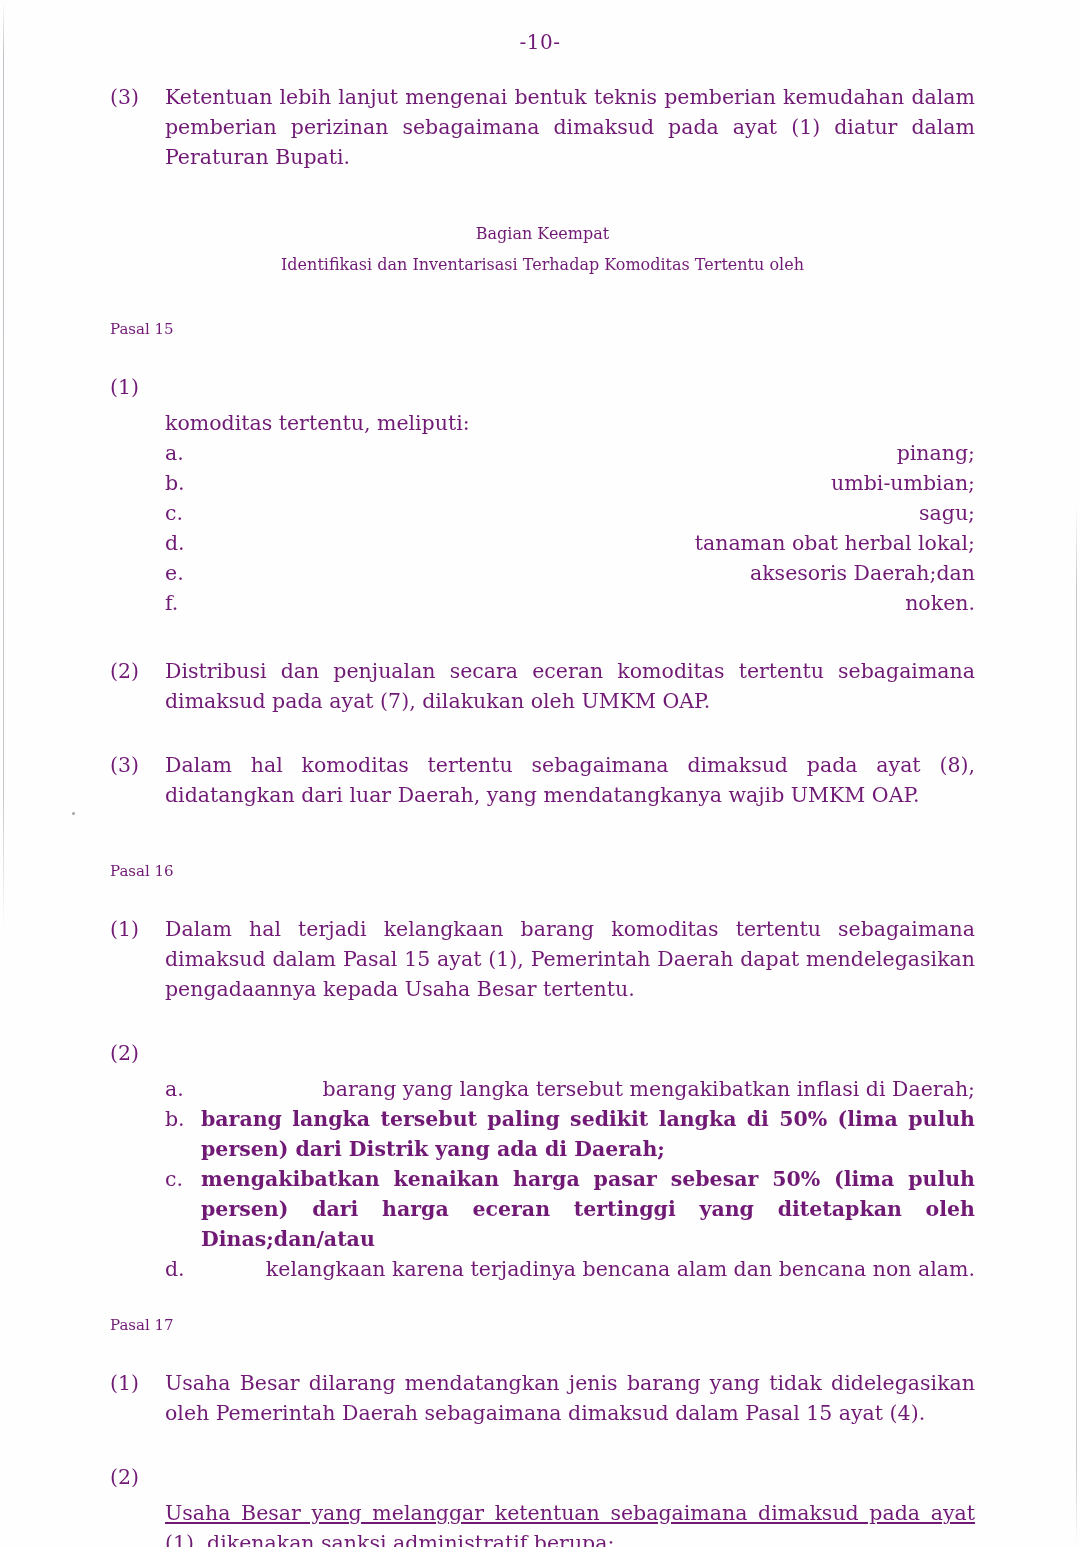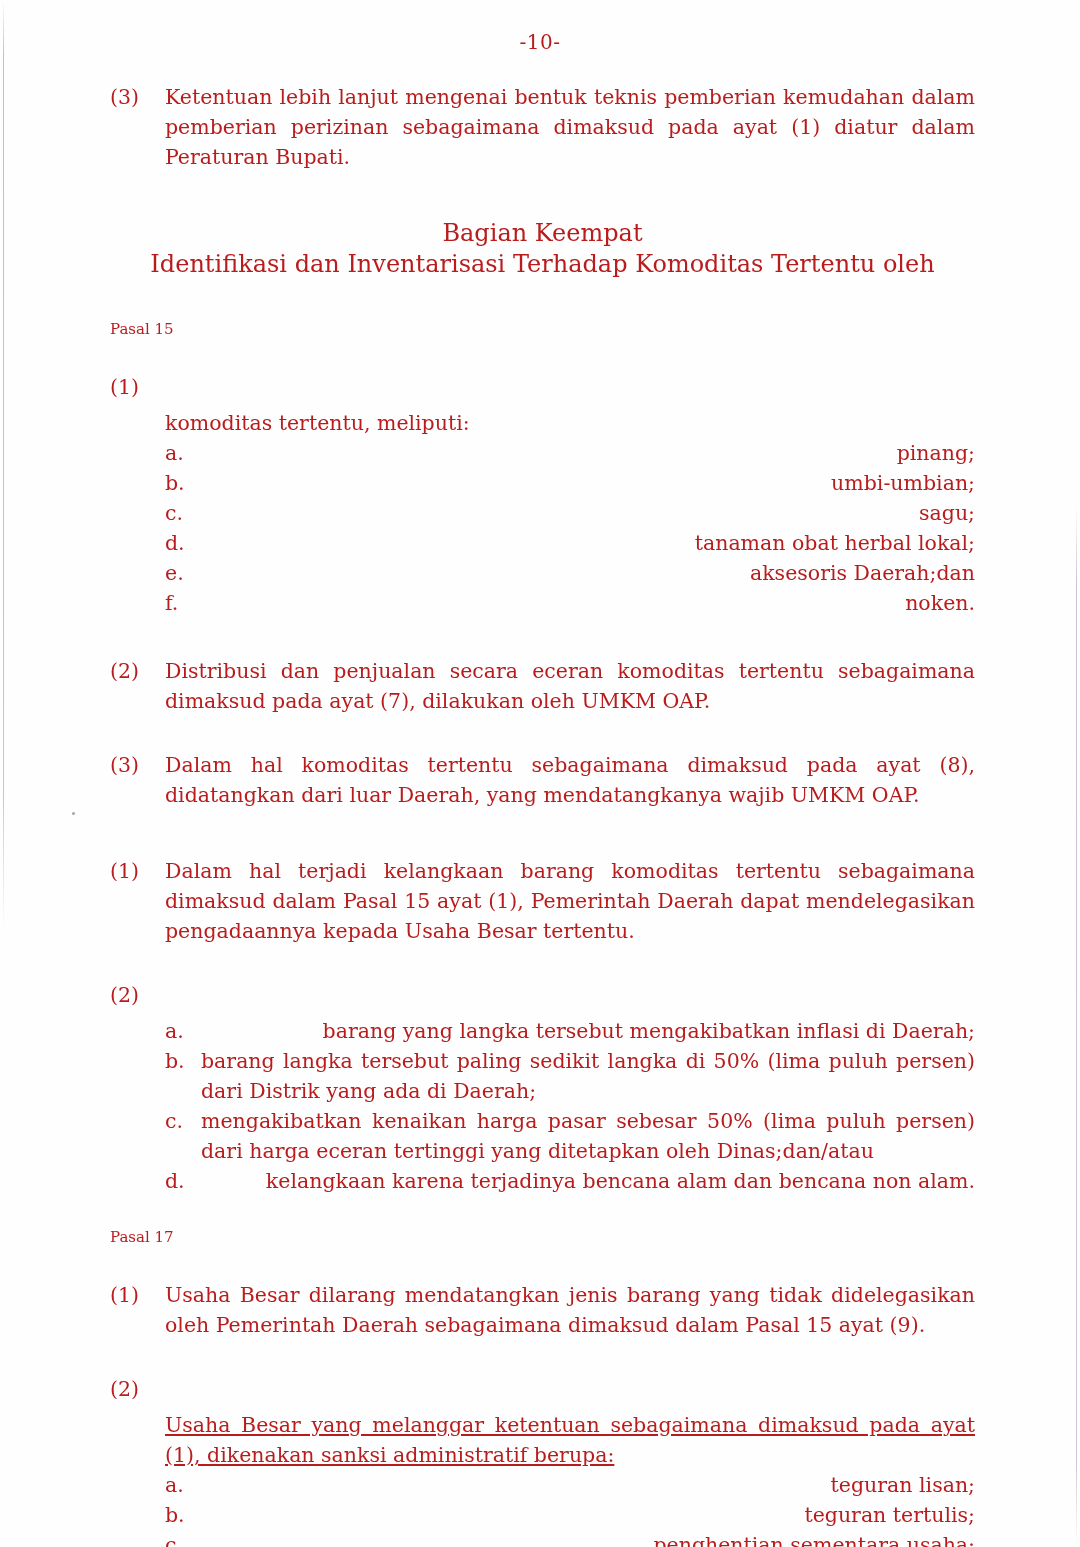--- a/index.html
+++ b/index.html
@@ -7,21 +7,21 @@
     padding: 0;
     background: #ffffff;
   }
   .page {
     position: relative;
     width: 1080px;
     height: 1547px;
     background: #fefefe;
     overflow: hidden;
     font-family: "DejaVu Serif", "Liberation Serif", serif;
-    color: #b91c1c;
+    color: #701a75;
     box-sizing: border-box;
   }
   
   .scan-edge-left {
     position: absolute;
     left: 3px;
     top: 0;
     width: 1px;
     height: 930px;
     background: linear-gradient(to bottom, rgba(150,150,160,0) 0%, rgba(140,142,155,0.55) 6%, rgba(140,142,155,0.5) 85%, rgba(150,150,160,0) 100%);
@@ -101,28 +101,29 @@
     width: 36px;
     flex: 0 0 36px;
   }
   .sublist-text {
     flex: 1 1 auto;
     text-align: right;
   }
   .sublist-text.justify {
     text-align: justify;
     text-justify: inter-word;
+    font-weight: bold;
   }
 
   .heading-block {
     text-align: center;
     margin-bottom: 26px;
   }
   .heading-line {
-    font-size: 24px;
+    font-size: 16px;
     line-height: 31px;
   }
   .pasal-heading {
     text-align: left;
     font-size: 15px;
     line-height: 30px;
     margin-bottom: 28px;
   }
   .spacer-sm { height: 8px; }
   .spacer-md { height: 20px; }
@@ -198,20 +199,21 @@
 
     <div class="spacer-sm"></div>
 
     <div class="clause">
       <div class="clause-marker">(3)</div>
       <div class="clause-body">Dalam hal komoditas tertentu sebagaimana dimaksud pada ayat (8), didatangkan dari luar Daerah, yang mendatangkanya wajib UMKM OAP.</div>
     </div>
 
     <div class="spacer-md"></div>
 
+    <div class="pasal-heading">Pasal 16</div>
 
     <div class="clause">
       <div class="clause-marker">(1)</div>
       <div class="clause-body">Dalam hal terjadi kelangkaan barang komoditas tertentu sebagaimana dimaksud dalam Pasal 15 ayat (1), Pemerintah Daerah dapat mendelegasikan pengadaannya kepada Usaha Besar tertentu.</div>
     </div>
 
     <div class="spacer-sm"></div>
 
     <div class="clause" style="margin-bottom:18px;">
       <div class="clause-marker">(2)</div>
@@ -236,21 +238,21 @@
         </ul>
       </div>
     </div>
 
     <div class="spacer-sm"></div>
 
     <div class="pasal-heading">Pasal 17</div>
 
     <div class="clause">
       <div class="clause-marker">(1)</div>
-      <div class="clause-body">Usaha Besar dilarang mendatangkan jenis barang yang tidak didelegasikan oleh Pemerintah Daerah sebagaimana dimaksud dalam Pasal 15 ayat (9).</div>
+      <div class="clause-body">Usaha Besar dilarang mendatangkan jenis barang yang tidak didelegasikan oleh Pemerintah Daerah sebagaimana dimaksud dalam Pasal 15 ayat (4).</div>
     </div>
 
     <div class="spacer-sm"></div>
 
     <div class="clause">
       <div class="clause-marker">(2)</div>
       <div class="clause-body ragged">
         <div class="justify-para" style="text-align:justify;text-decoration:underline;">Usaha Besar yang melanggar ketentuan sebagaimana dimaksud pada ayat (1), dikenakan sanksi administratif berupa:</div>
         <ul class="sublist">
           <li class="sublist-item">

